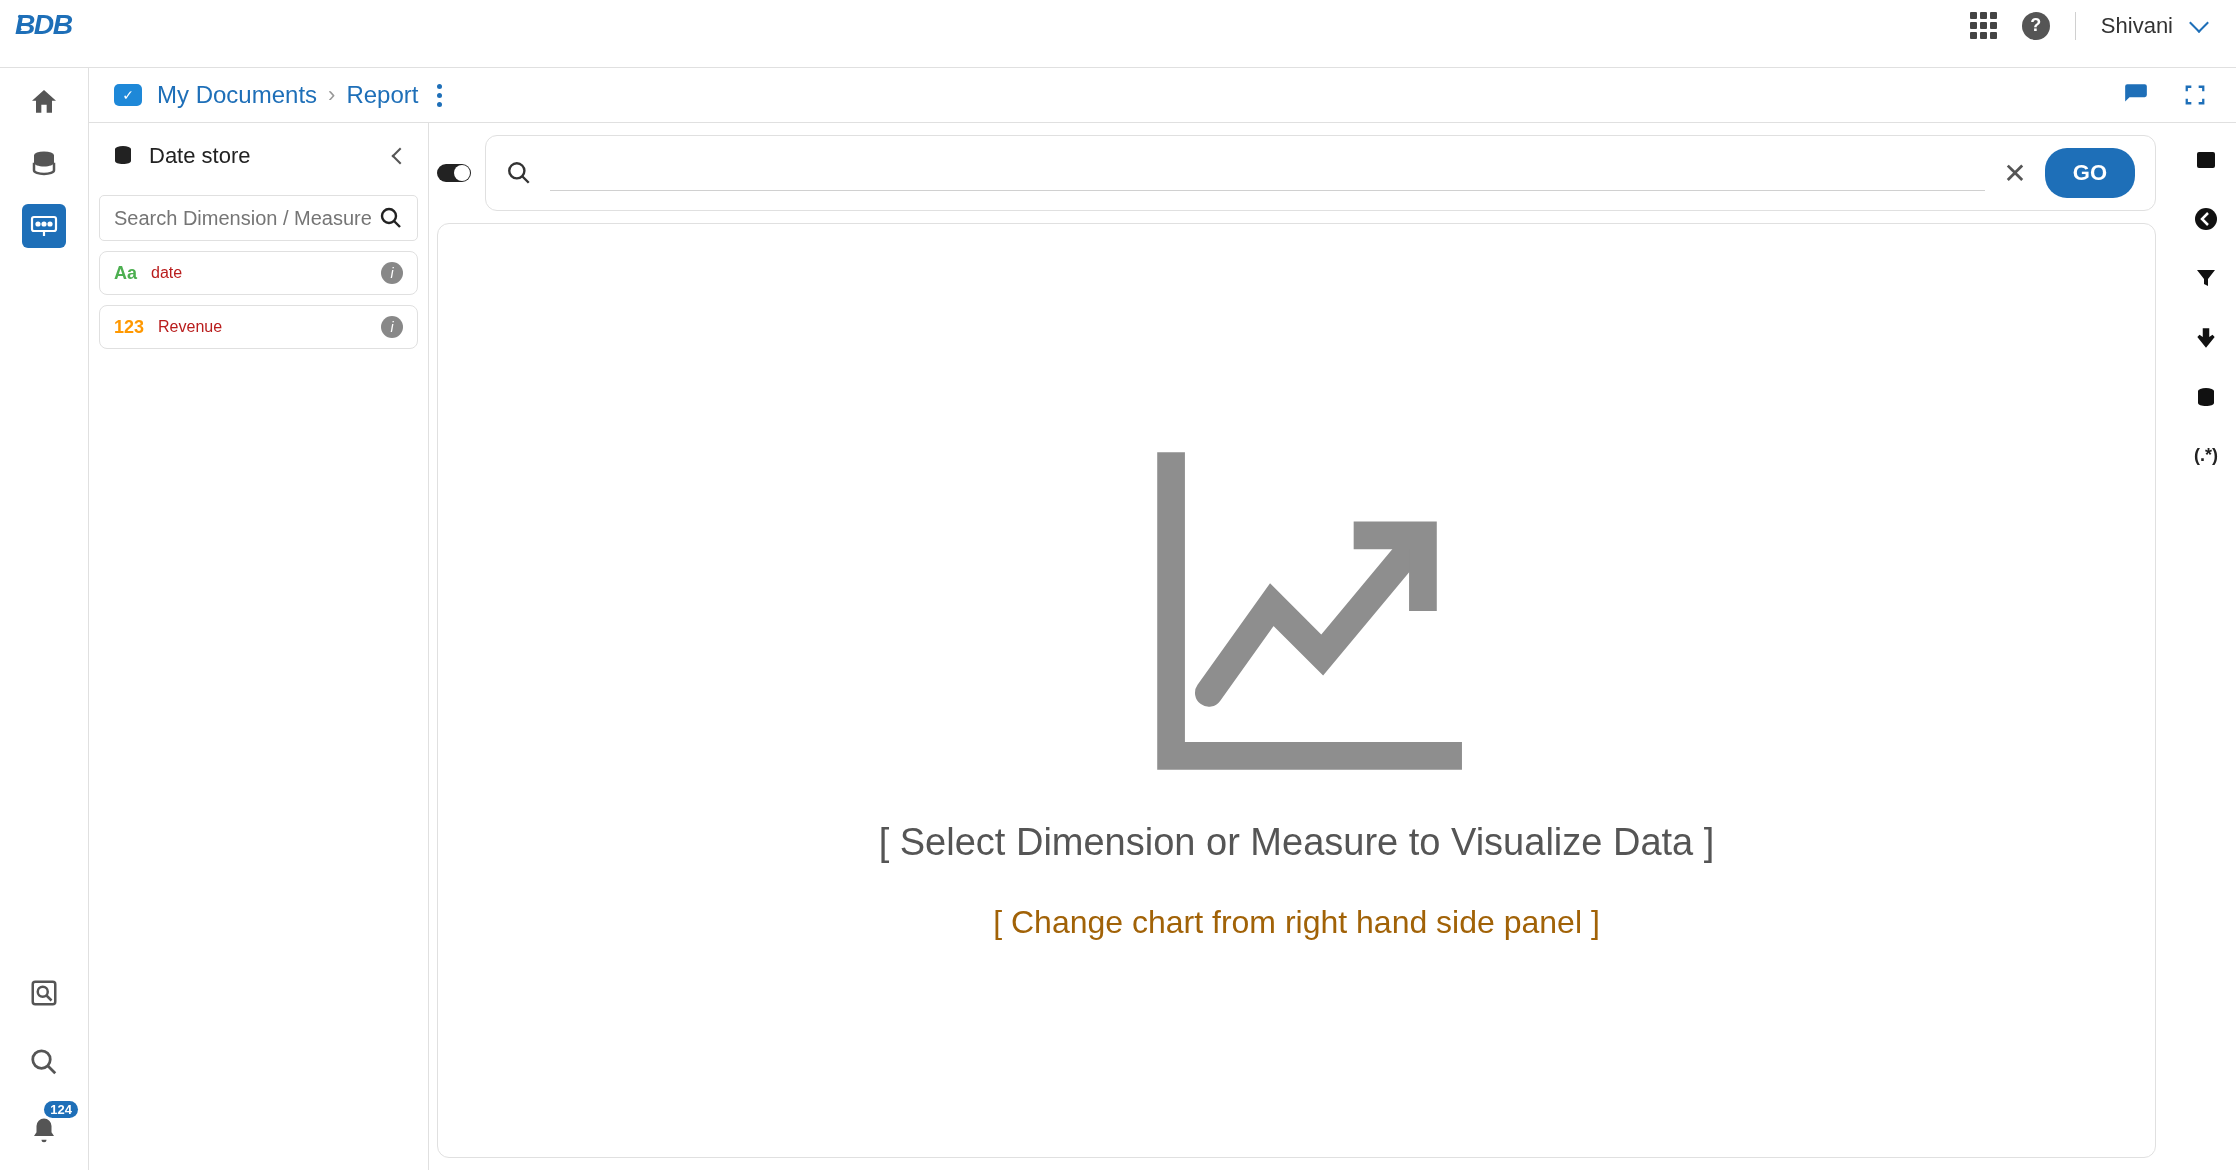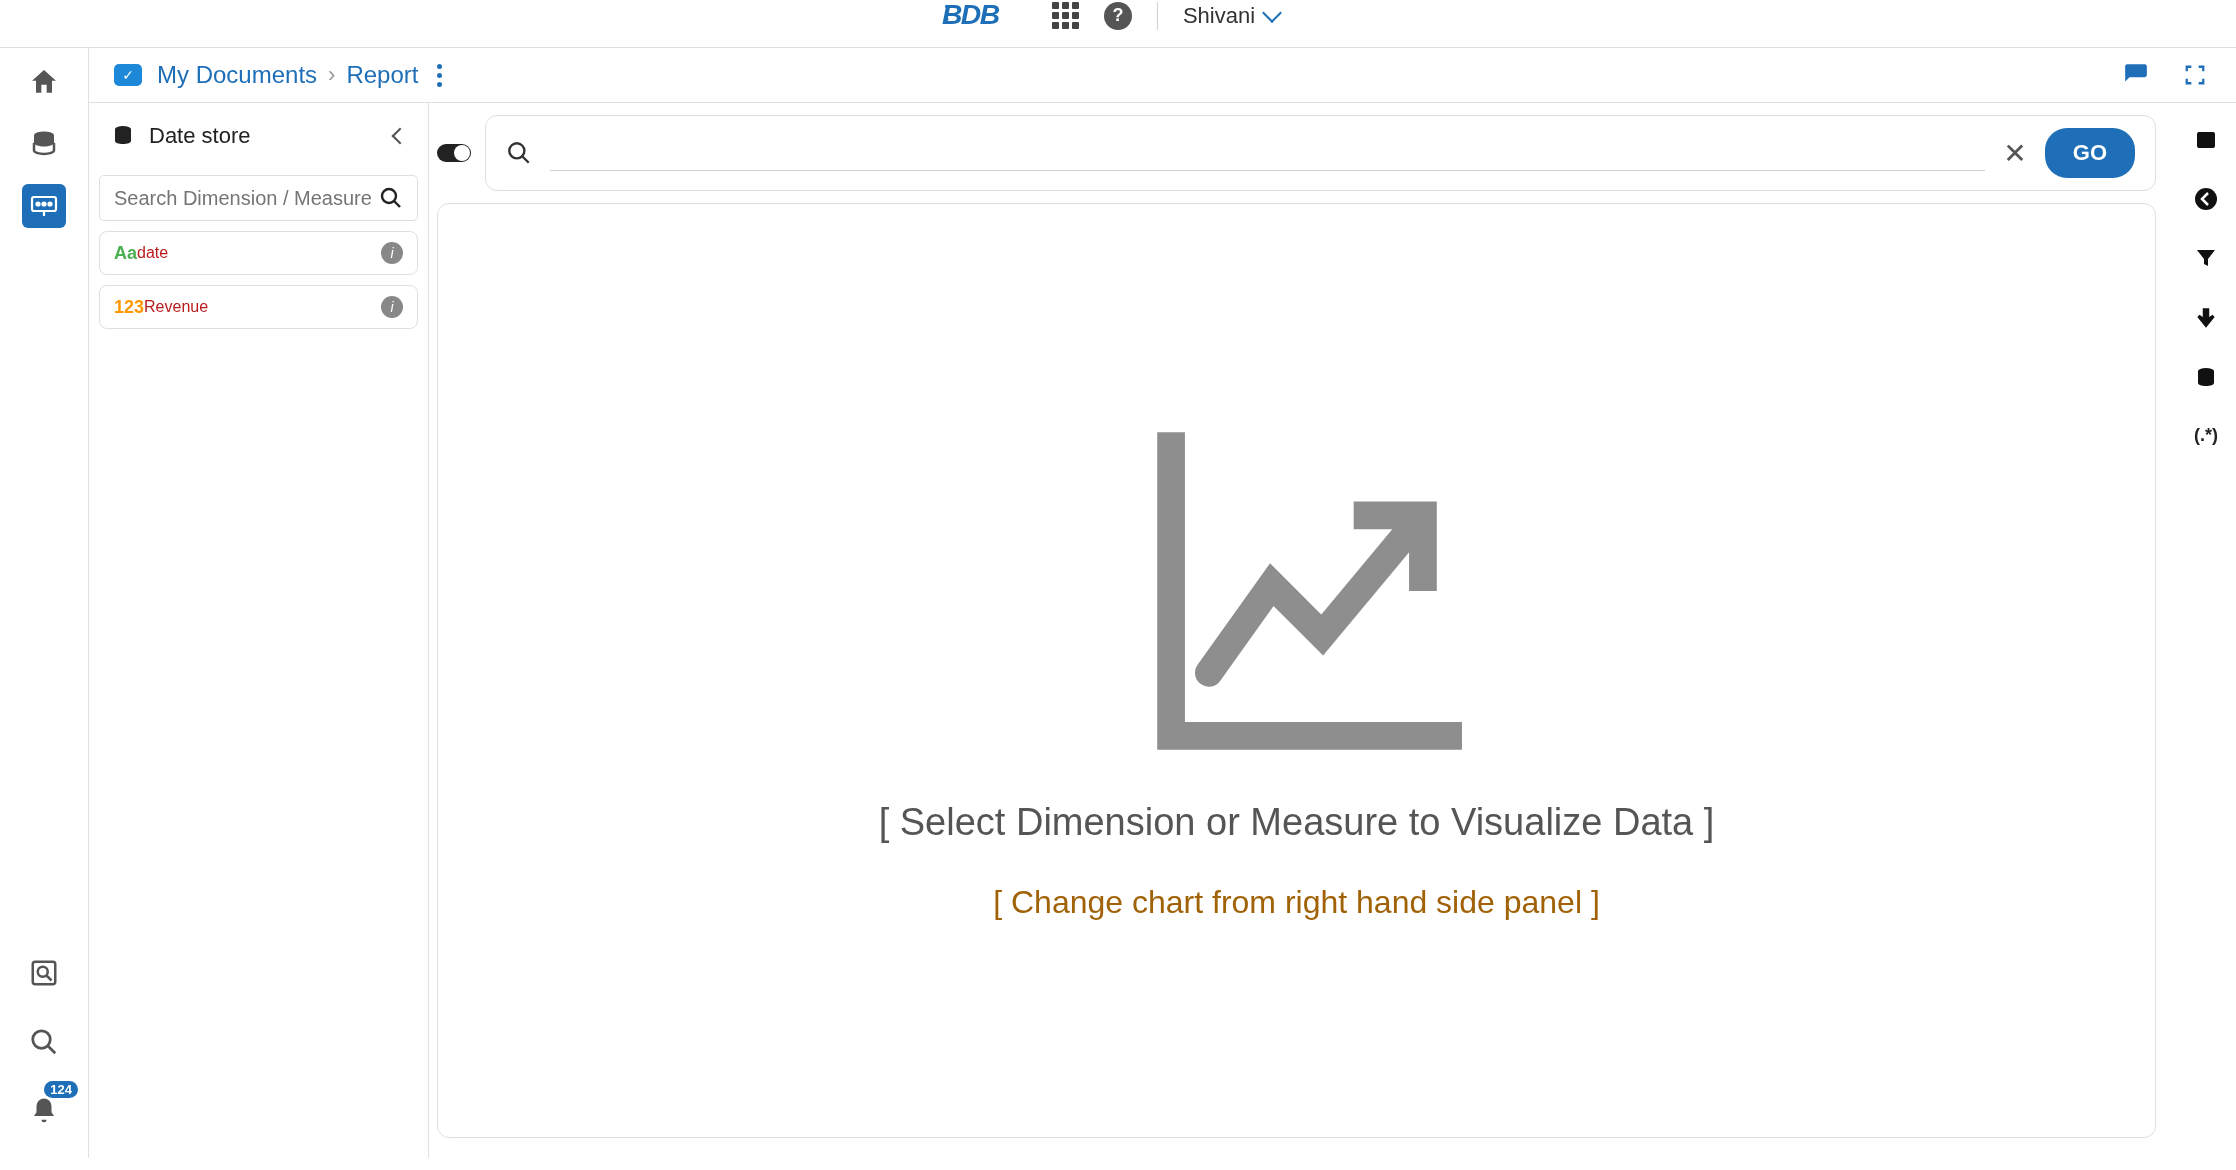--- a/index.html
+++ b/index.html
@@ -1,27 +1,27 @@
 <!DOCTYPE html>
 <html><head>
 <meta charset="utf-8">
 <style>
 * { box-sizing: border-box; margin: 0; padding: 0; }
 body { font-family: 'Segoe UI', Arial, sans-serif; background: #fff; color: #333; width: 2236px; height: 1170px; overflow: hidden; }
 
 
-.top-header { height: 48px; border-bottom: 1px solid #e0e0e0; display: flex; align-items: center; justify-content: center; padding: 0 30px 16px 15px; }
+.top-header { height: 68px; border-bottom: 1px solid #e0e0e0; display: flex; align-items: center; justify-content: space-between; padding: 0 30px 16px 15px; }
 .logo { color: #1e6fb8; font-size: 36px; font-weight: bold; letter-spacing: -2px; font-style: italic; display: flex; align-items: center; }
 .logo svg { height: 38px; }
 .header-right { display: flex; align-items: center; gap: 25px; }
 .apps-icon { display: grid; grid-template-columns: repeat(3, 7px); grid-template-rows: repeat(3, 7px); gap: 3px; cursor: pointer; }
 .apps-icon span { background: #444; border-radius: 1px; }
 .help-icon { width: 28px; height: 28px; border-radius: 50%; background: #555; color: #fff; display: flex; align-items: center; justify-content: center; font-size: 18px; font-weight: bold; cursor: pointer; }
 .divider-v { width: 1px; height: 28px; background: #d0d0d0; }
-.user-menu { display: flex; align-items: center; gap: 10px; cursor: pointer; font-size: 22px; color: #333; }
+.user-menu { display: flex; align-items: center; gap: 19px; cursor: pointer; font-size: 22px; color: #333; }
 .chev-down { width: 14px; height: 14px; border-right: 2px solid #1e6fb8; border-bottom: 2px solid #1e6fb8; transform: rotate(45deg); margin-top: -6px; }
 
 
 .body-row { display: flex; height: calc(100% - 60px); }
 
 
 .left-rail { width: 89px; border-right: 1px solid #e0e0e0; display: flex; flex-direction: column; align-items: center; padding-top: 12px; gap: 18px; position: relative; }
 .rail-icon { width: 44px; height: 44px; display: flex; align-items: center; justify-content: center; cursor: pointer; color: #555; border-radius: 6px; }
 .rail-icon.active { background: #1e6fb8; color: #fff; }
 .rail-bottom { position: absolute; bottom: 25px; display: flex; flex-direction: column; align-items: center; gap: 25px; }
@@ -48,21 +48,21 @@
 
 .ds-panel { width: 340px; border-right: 1px solid #e0e0e0; padding: 12px 10px; }
 .ds-header { display: flex; align-items: center; justify-content: space-between; padding: 8px 12px; gap: 36px; }
 .ds-title { display: flex; align-items: center; gap: 14px; font-size: 22px; font-weight: 500; color: #222; }
 .collapse-chev { width: 12px; height: 12px; border-left: 2px solid #555; border-bottom: 2px solid #555; transform: rotate(45deg); cursor: pointer; }
 .status-row { display: flex; align-items: center; gap: 12px; padding: 0 4px; }
 .status-msg { flex: 1; background: #d1f0dc; border-radius: 8px; padding: 10px 16px; font-size: 20px; color: #333; text-align: center; }
 .refresh-icon { cursor: pointer; color: #444; }
 .search-box { margin-top: 18px; border: 1px solid #e0e0e0; border-radius: 5px; display: flex; align-items: center; padding: 10px 14px; }
 .search-box input { flex: 1; border: none; outline: none; font-size: 20px; color: #888; }
-.field-item { margin-top: 10px; border: 1px solid #e0e0e0; border-radius: 8px; display: flex; align-items: center; padding: 10px 14px; cursor: pointer; }
+.field-item { margin-top: 10px; border: 1px solid #e0e0e0; border-radius: 8px; display: flex; align-items: center; padding: 10px 14px; gap: 14px; cursor: pointer; }
 .field-type { font-size: 18px; font-weight: 600; }
 .field-type.dim { color: #4caf50; }
 .field-type.meas { color: #ff9800; }
 .field-name { flex: 1; font-size: 16px; color: #b91c1c; }
 .field-info { width: 22px; height: 22px; border-radius: 50%; background: #888; color: #fff; display: flex; align-items: center; justify-content: center; font-size: 14px; font-style: italic; cursor: pointer; }
 
 
 .canvas-col { flex: 1; display: flex; flex-direction: column; padding: 12px 20px 20px 8px; gap: 12px; position: relative; }
 .query-bar-row { display: flex; align-items: center; gap: 14px; }
 .toggle { width: 34px; height: 18px; background: #222; border-radius: 10px; position: relative; cursor: pointer; }

